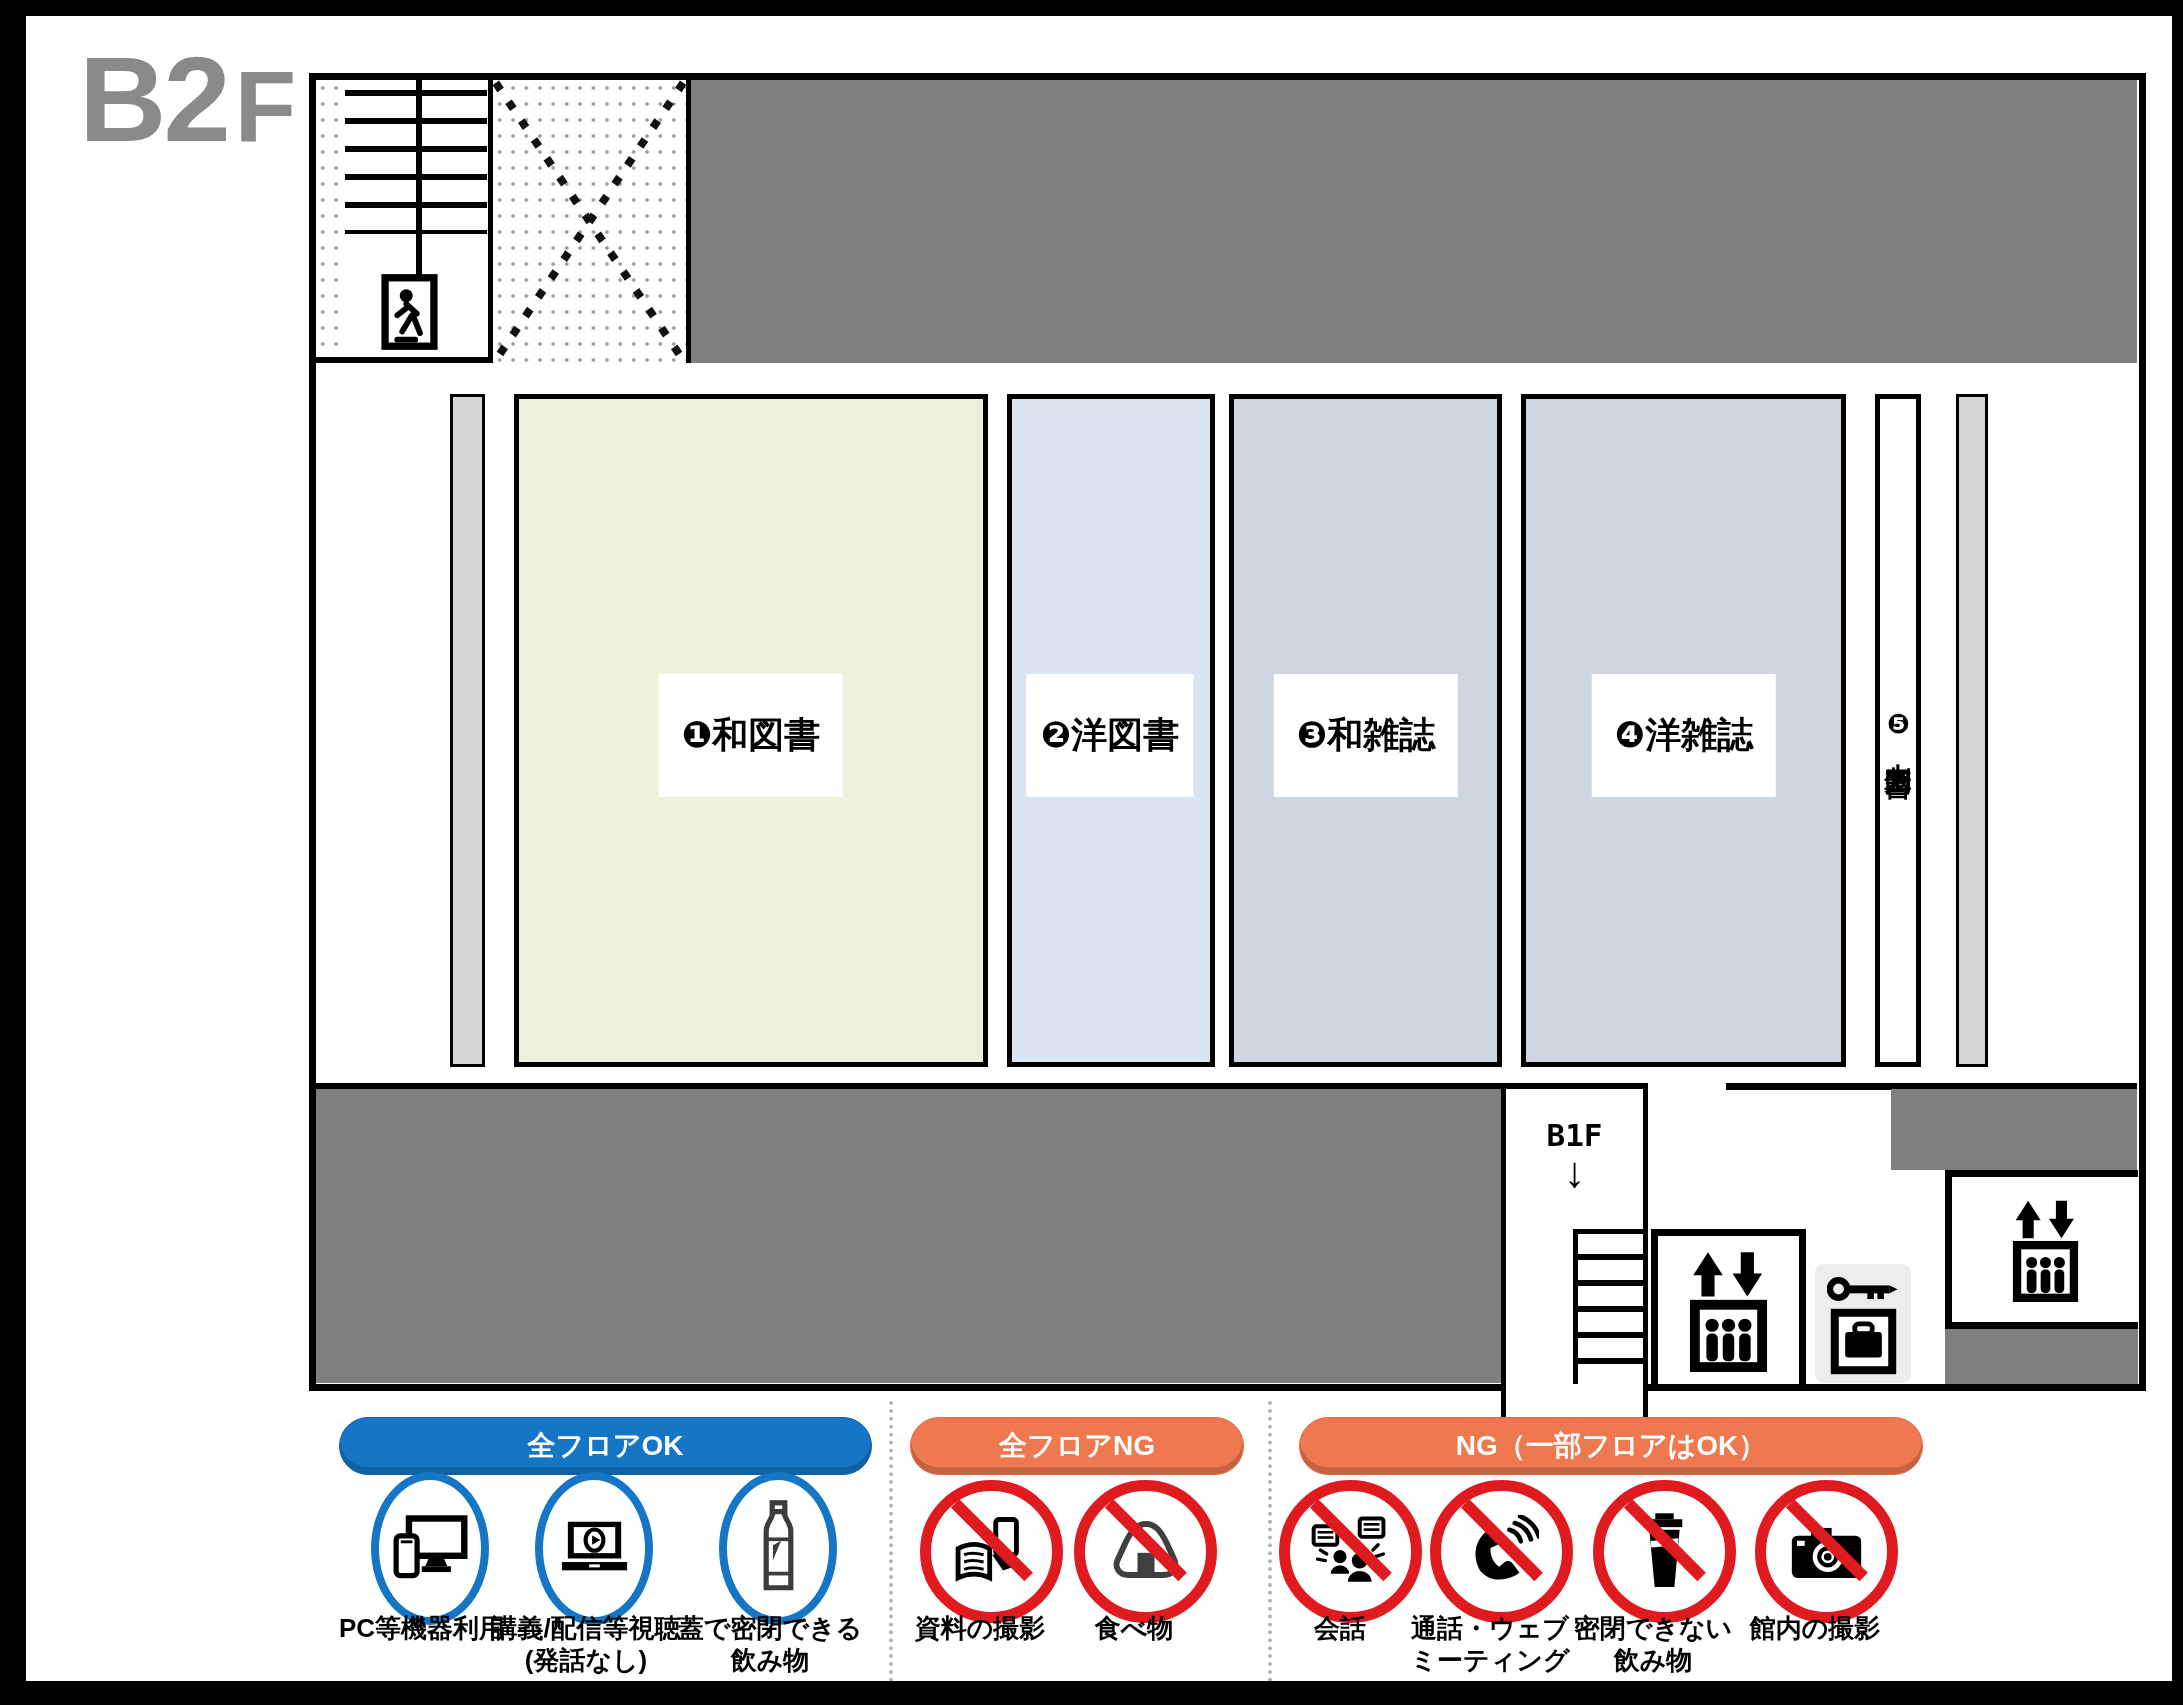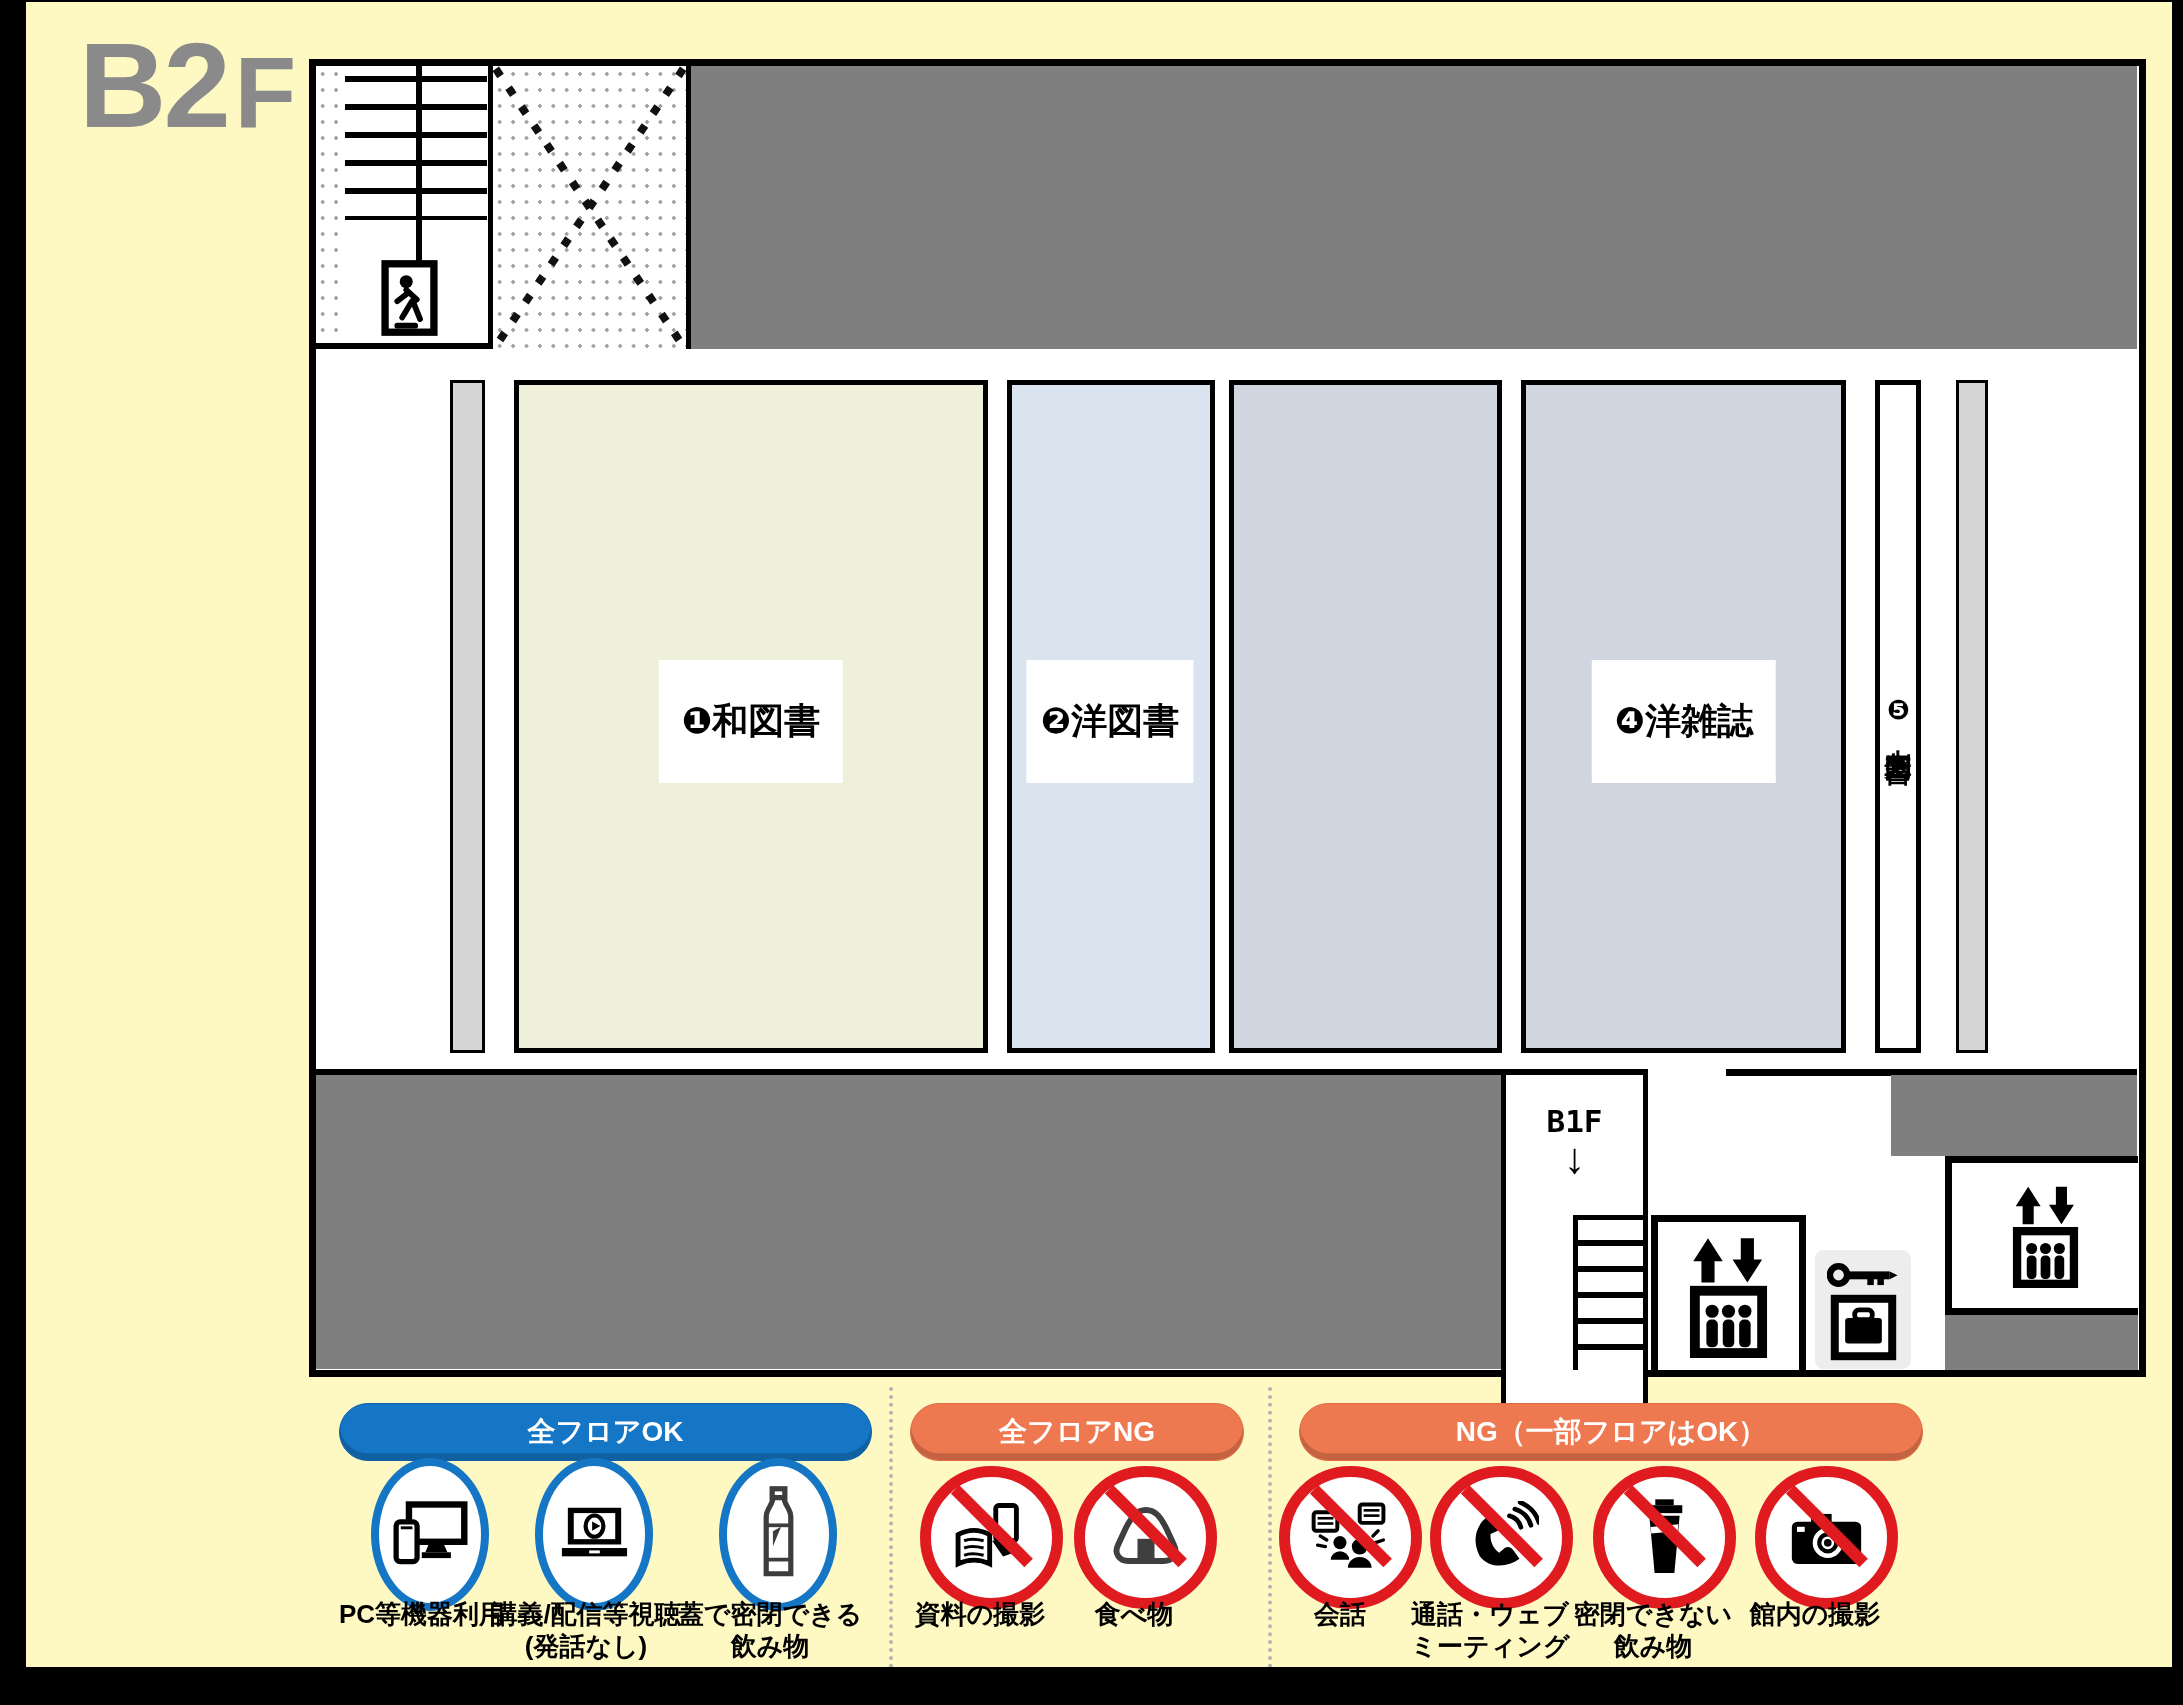--- a/index.html
+++ b/index.html
@@ -1,17 +1,17 @@
 <!DOCTYPE html>
 <html style="--ok-blue: #1576c6; --ng-orange: #ee7950; --prohibit-red: #e01b20; --wall-gray: #7f7f7f; --strip-gray: #d5d5d5; --room1-cream: #eef0da; --room2-blue: #d9e4ef; --room34-bluegray: #cfd6e0;font-size:7.7px"><head>
 <meta charset="utf-8">
 <style>
   html,body{margin:0;padding:0;background:#000;}
   body{width:2183px;height:1706px;position:relative;font-family:"Liberation Sans","DejaVu Sans",sans-serif;}
-  .page{position:absolute;left:26px;top:2px;width:2146px;height:1665px;background:#fef9c3;overflow:hidden;}
+  .page{position:absolute;left:26px;top:16px;width:2146px;height:1665px;background:#ffffff;overflow:hidden;}
 
   
   .floor-title{position:absolute;left:53px;top:23px;color:#8a8a8a;line-height:1;}
   .floor-title .b2{font-size:121px;font-weight:800;letter-spacing:-2.9px;}
   .floor-title .f{font-size:101px;font-weight:600;margin-left:6.7px;}
 
   
   .map{position:absolute;left:283px;top:57px;width:1837px;height:1318px;border:7.7px solid #000;box-sizing:border-box;background:#fff;}
   .map *{box-sizing:border-box;}
   .abs{position:absolute;}
@@ -117,20 +117,23 @@
       <span class="vlabel">❺大判図書</span>
     </div>
     <div class="abs strip right"></div>
 
     <div class="abs rlabel" style="left:435px;">
         <span>❶和図書</span>
       </div>
     <div class="abs rlabel" style="left:794px;padding:0 14.4px;">
         <span>❷洋図書</span>
       </div>
+    <div class="abs rlabel" style="left:1050px;">
+        <span>❸和雑誌</span>
+      </div>
     <div class="abs rlabel" style="left:1368px;">
         <span>❹洋雑誌</span>
       </div>
 
     <div class="abs gray-a"></div>
 
     <div class="abs b1f-room">
       <div class="b1f-text">B1F</div>
       <div class="b1f-arrow">↓</div>
     </div>

